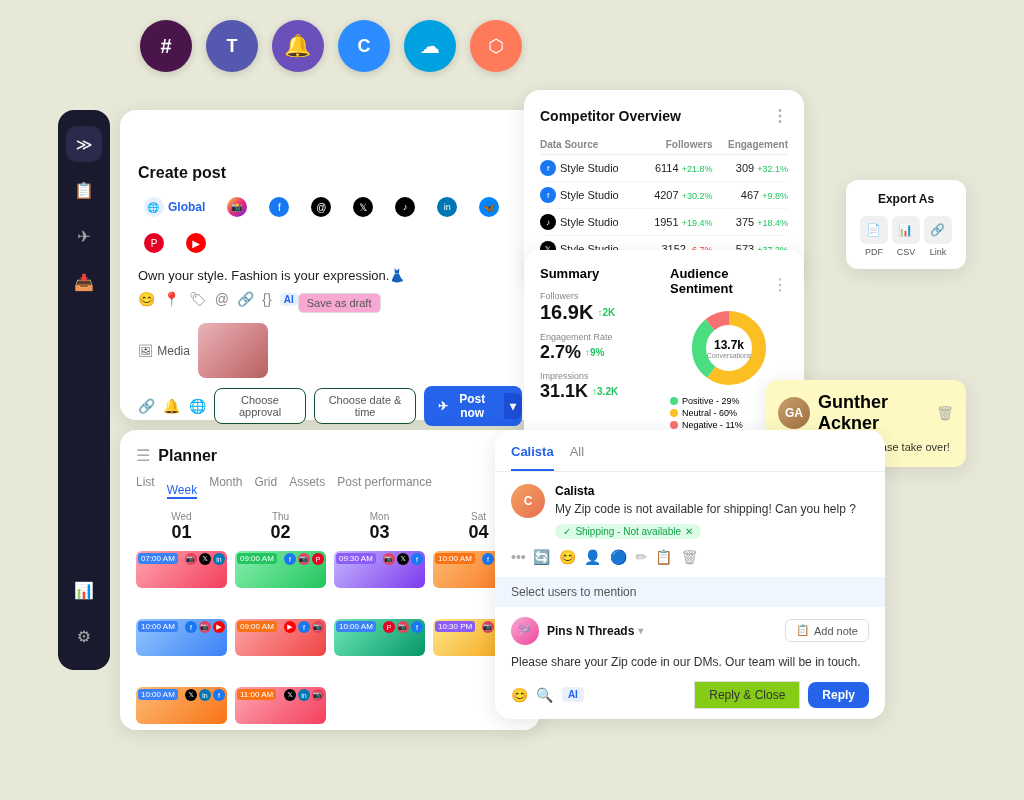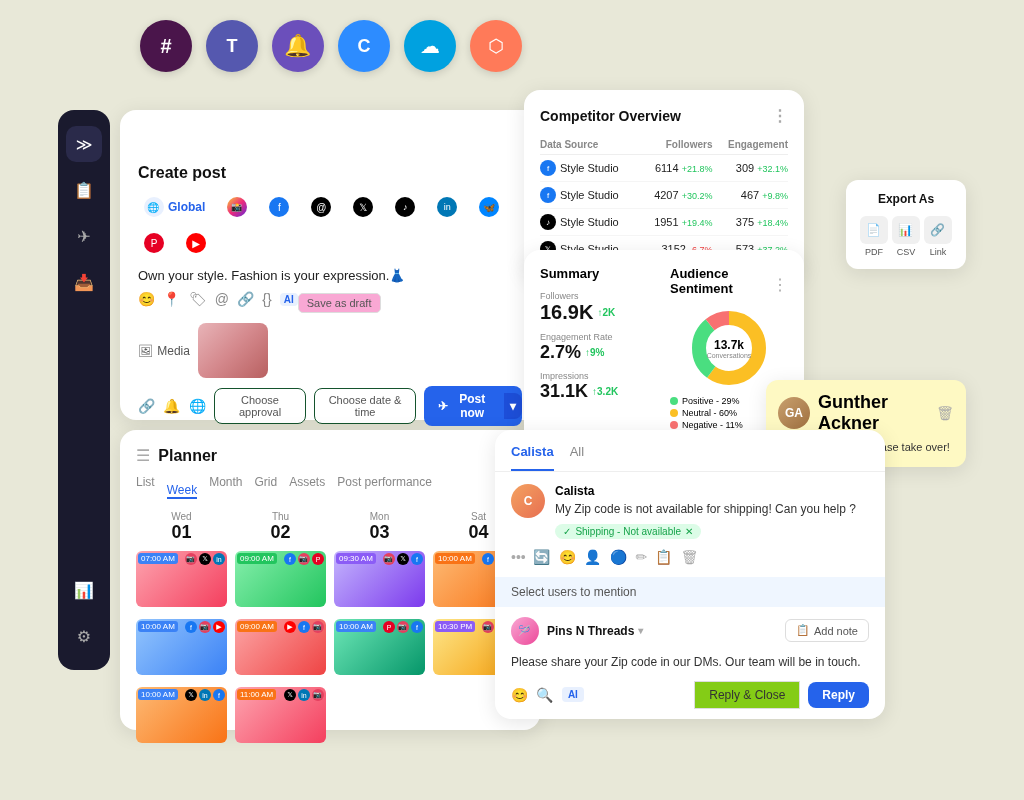--- a/index.html
+++ b/index.html
@@ -263,21 +263,21 @@
       color: #111;
     }
     .planner-cell {
       min-height: 60px;
       display: flex;
       flex-direction: column;
       gap: 4px;
     }
     .post-thumb {
       width: 100%;
-      height: 56px;
+      height: 37px;
       border-radius: 6px;
       position: relative;
       overflow: hidden;
     }
     .post-time {
       font-size: 8px;
       background: #22c55e;
       color: white;
       padding: 1px 3px;
       border-radius: 3px;

